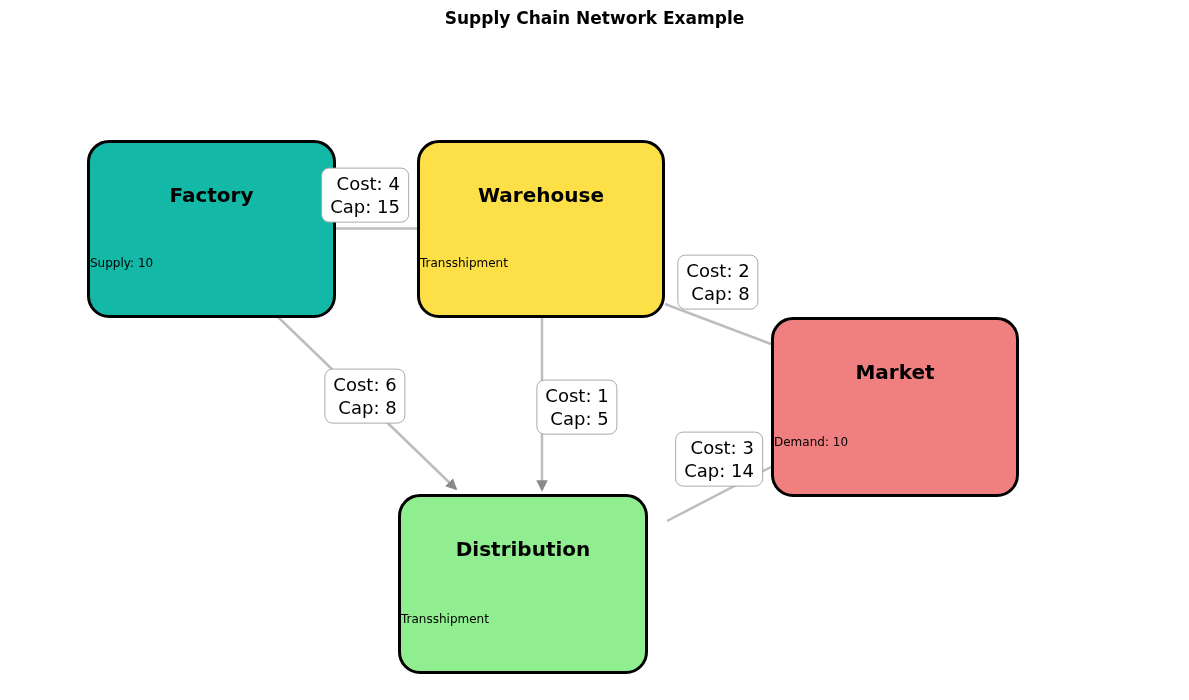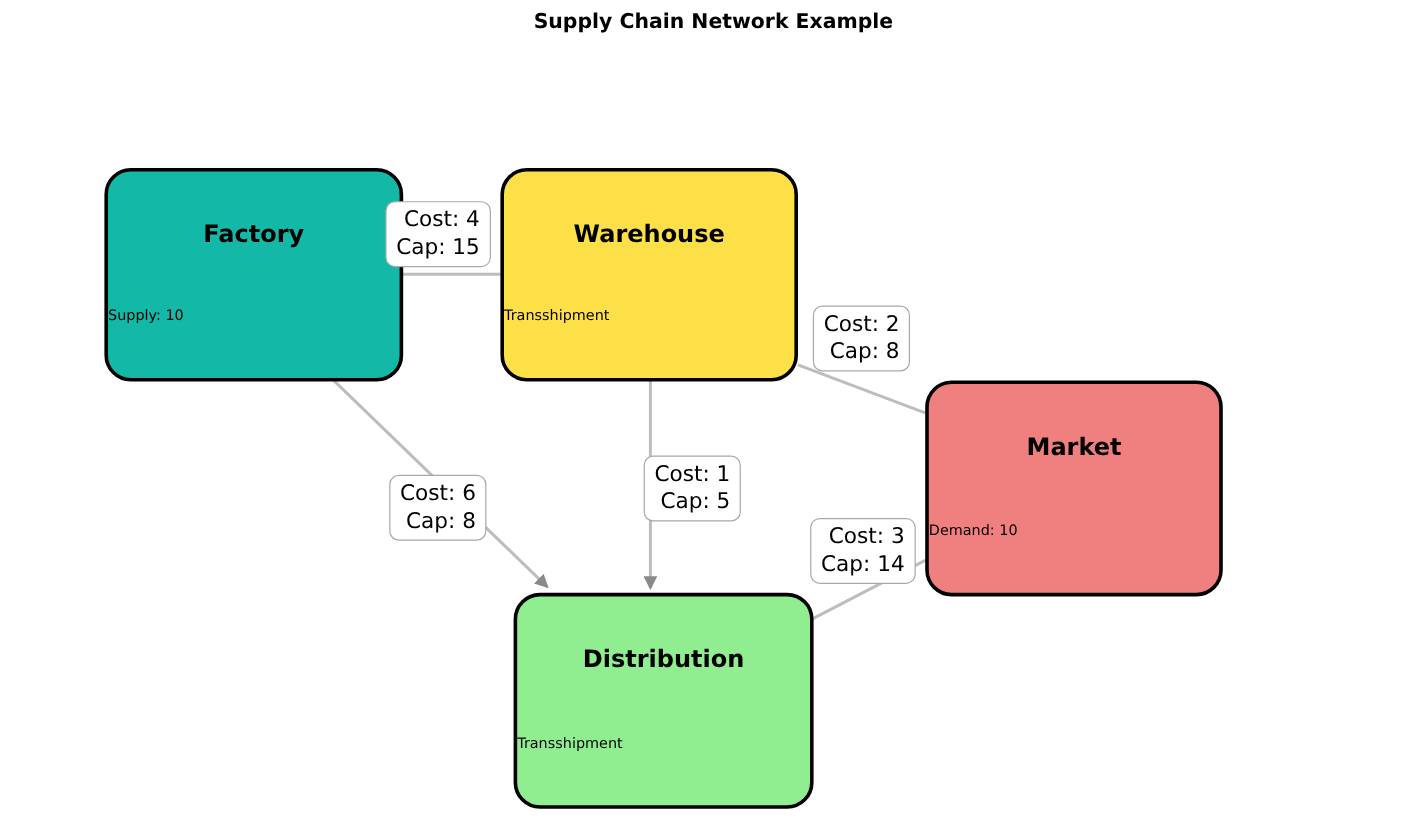--- a/index.html
+++ b/index.html
@@ -26,32 +26,32 @@
     text-align:center;font-size:20px;font-weight:bold;color:#000;
   }
   .node .sub{
     position:absolute;top:70%;left:0;right:0;
     transform:translateY(-50%);
     font-size:12px;color:#000;
   }
   .node-factory{left:63px;top:140px;width:249px;height:178px;}
   .node-warehouse{left:417px;top:140px;width:248px;height:178px;}
   .node-market{left:771px;top:317px;width:248px;height:180px;}
-  .node-distribution{left:428px;top:494px;width:250px;height:180px;text-decoration:underline;}
+  .node-distribution{left:398px;top:494px;width:250px;height:180px;text-decoration:underline;}
   .edge-label{
     position:absolute;z-index:3;
     transform:translate(-50%,-50%);
     background:#ffffff;
     border:1px solid #a9a9a9;border-radius:8px;
     padding:3px 8px;
     text-align:right;font-size:18px;line-height:1.3;color:#000;
     white-space:nowrap;
   }
   .el-fw{left:365px;top:195px;}
-  .el-fd{left:365px;top:423px;}
+  .el-fd{left:365px;top:396px;}
   .el-wd{left:577px;top:407px;}
   .el-wm{left:718px;top:282px;}
   .el-dm{left:719px;top:459px;}
 </style>
 </head>
 <body>
 
 <div class="canvas">
 
   <div class="diagram-title">Supply Chain Network Example</div>

